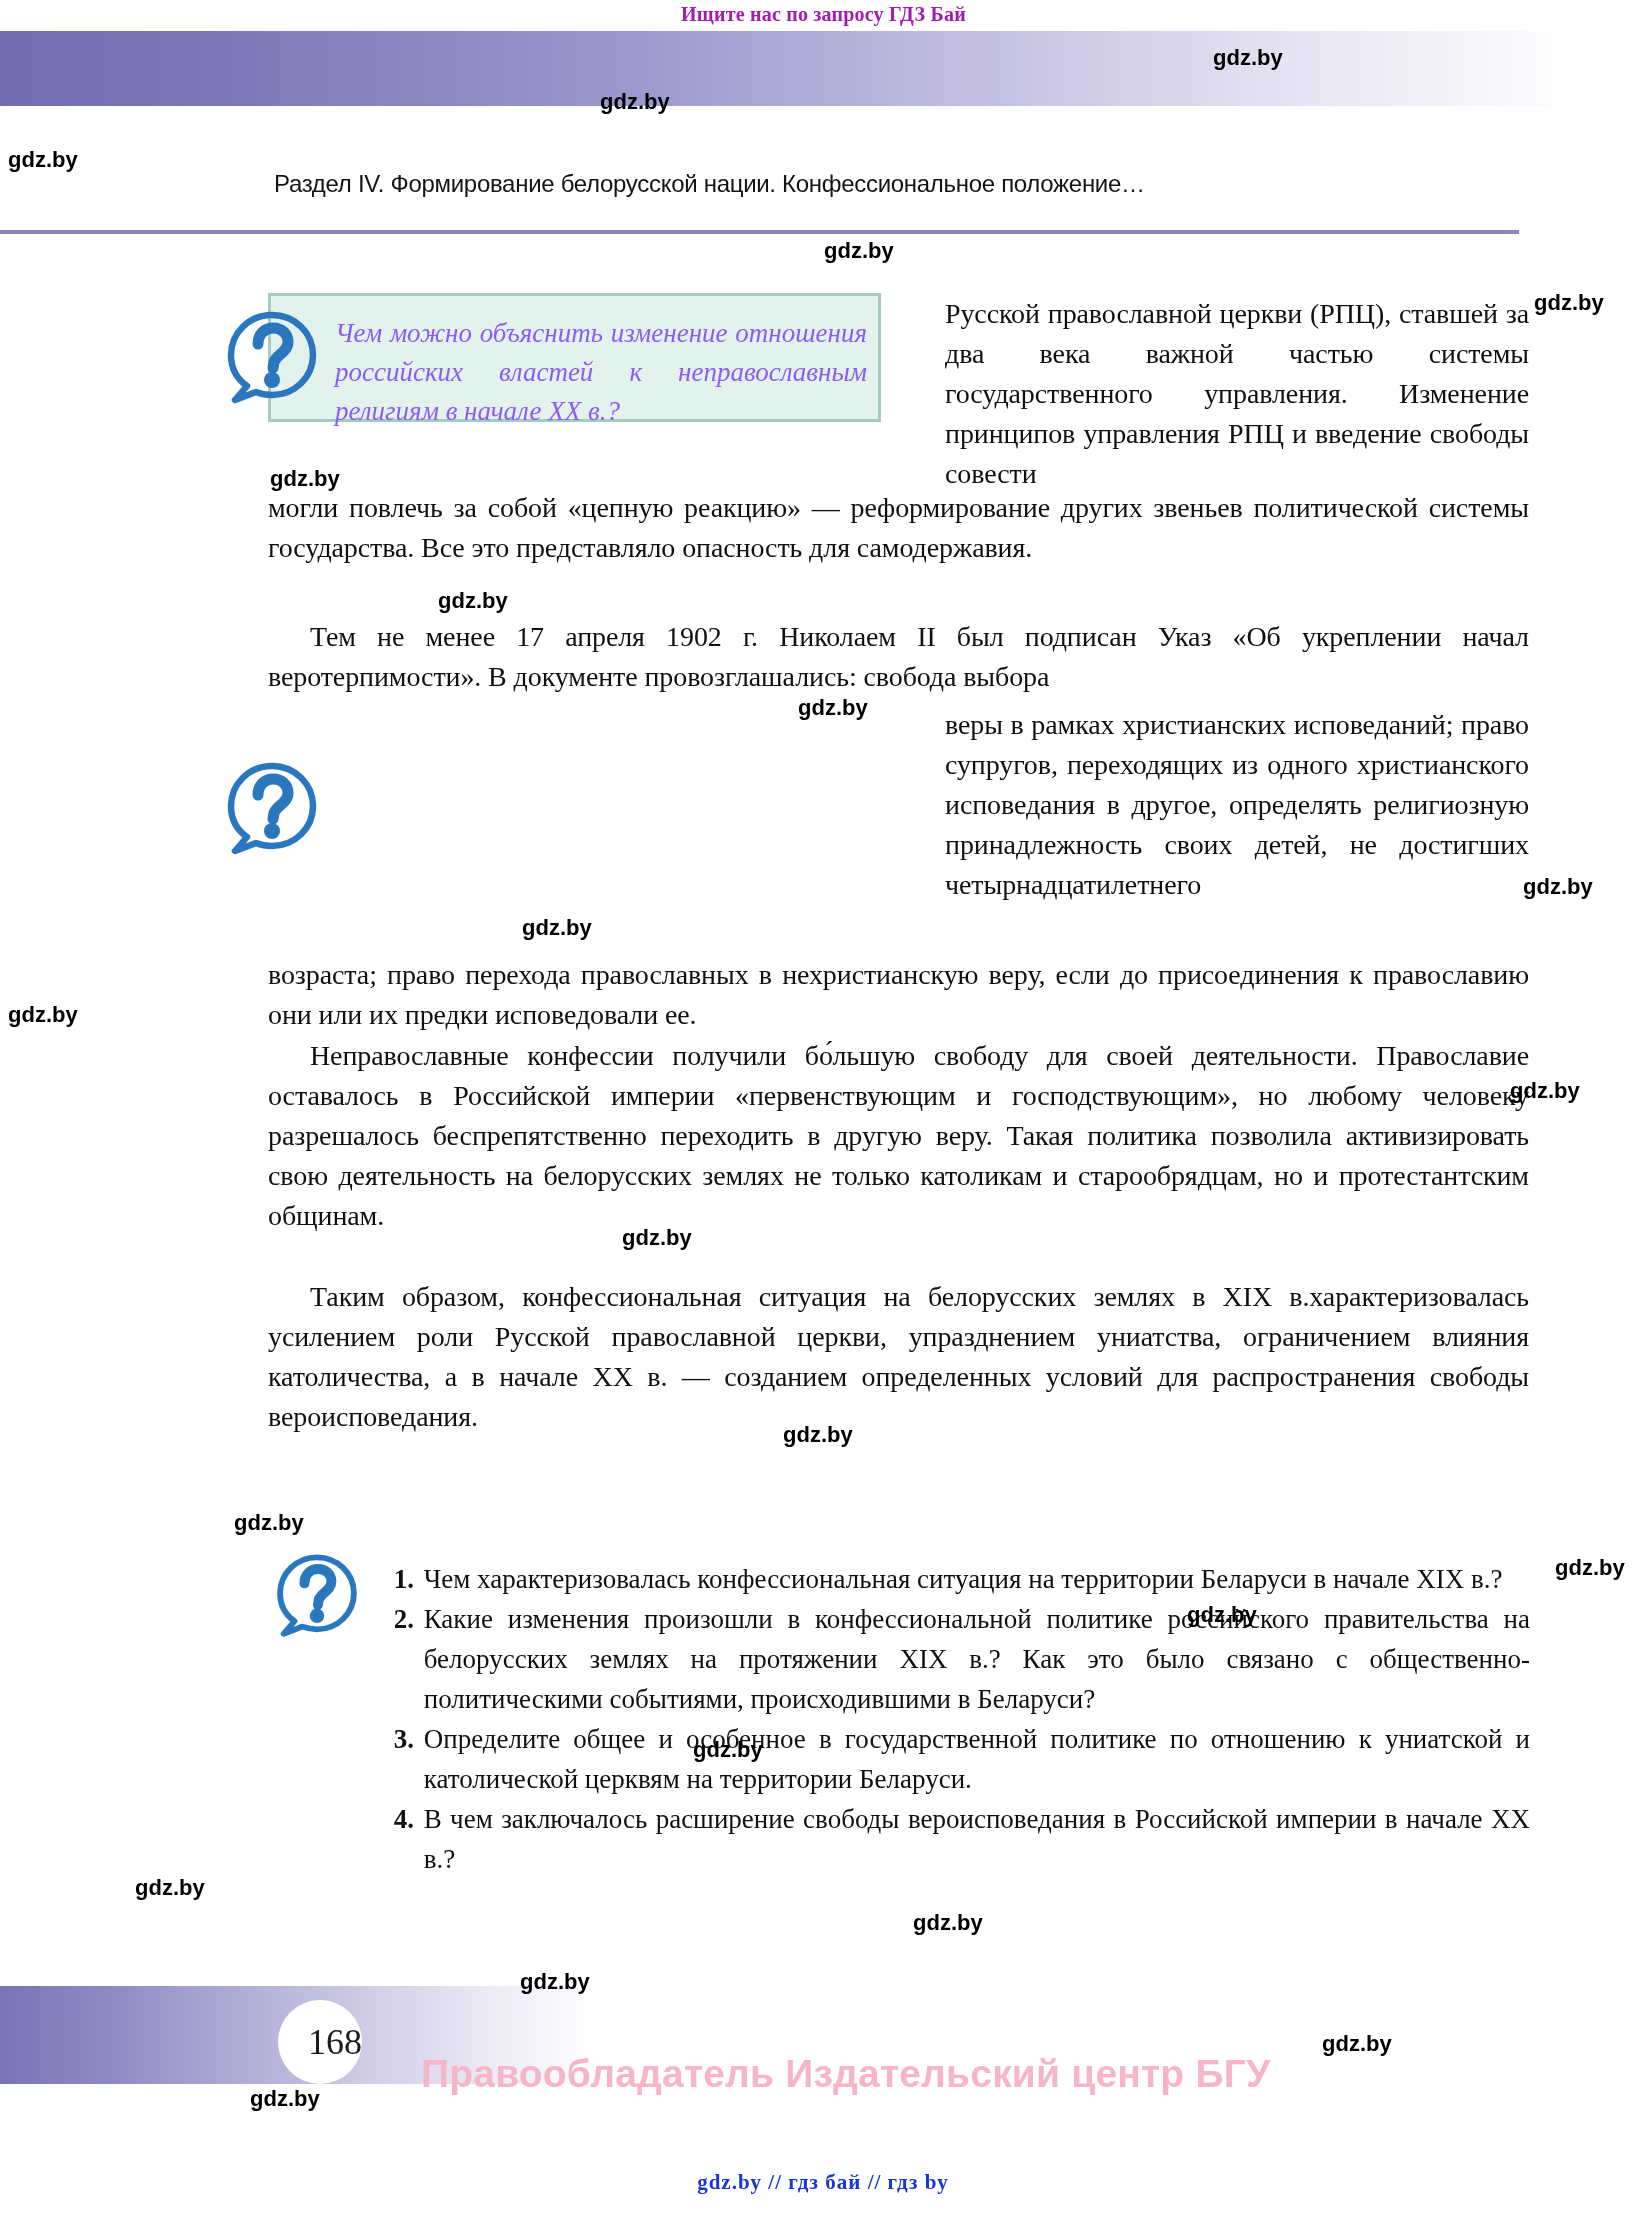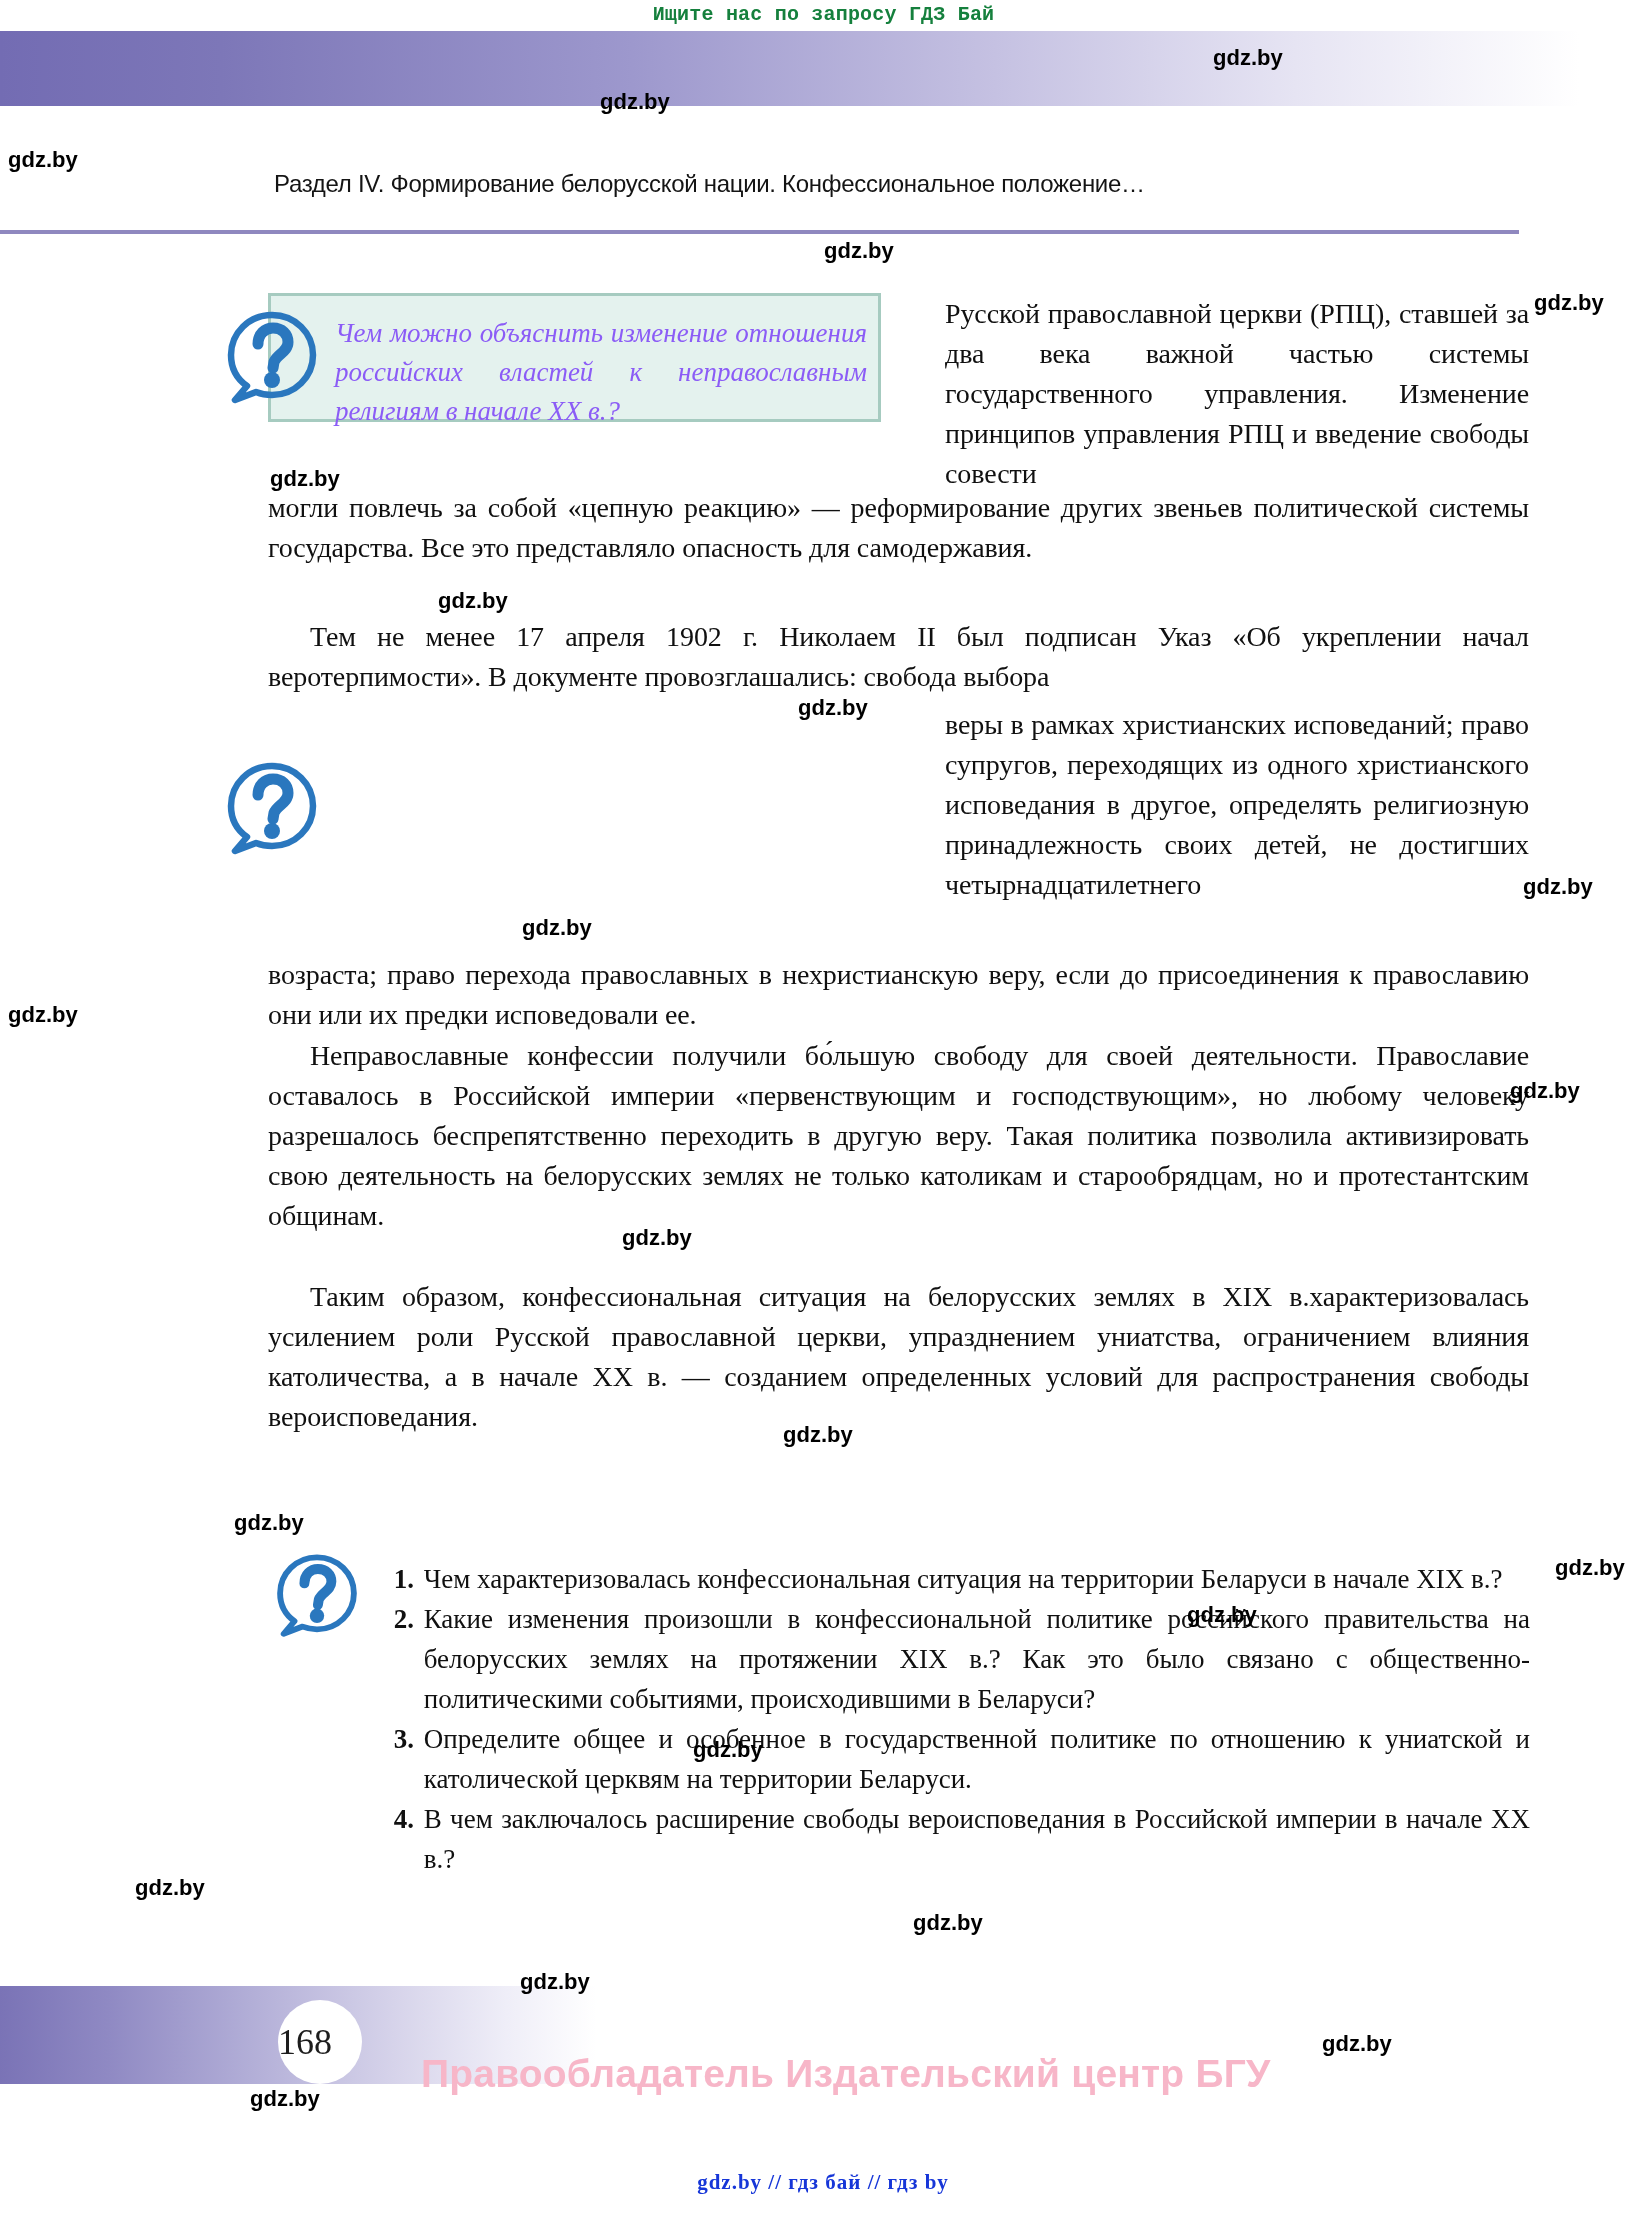--- a/index.html
+++ b/index.html
@@ -18,24 +18,24 @@
     overflow: hidden;
   }
 
   
   .promo-strip {
     position: absolute;
     top: 0; left: 0;
     width: 1647px;
     height: 29px;
     text-align: center;
-    font-family: Liberation Mono, monospace;
+    font-family: Liberation Serif, serif;
     font-size: 20px;
     font-weight: 700;
-    color: #15803d;
+    color: #a21caf;
     line-height: 29px;
     letter-spacing: 0.2px;
   }
 
   
   .band-top {
     position: absolute;
     top: 31px; left: 0;
     width: 1580px;
     height: 75px;
@@ -147,21 +147,21 @@
     left: 278px;
     top: 2000px;
     width: 84px;
     height: 84px;
     border-radius: 50%;
     background: #ffffff;
     color: #1d1d1d;
     font-family: "Liberation Serif", serif;
     font-size: 36px;
     line-height: 84px;
-    text-align: left;
+    text-align: right;
   }
 
   
   .copyright {
     position: absolute;
     left: 413px;
     top: 2052px;
     font-family: "Liberation Sans", sans-serif;
     font-size: 39px;
     font-weight: 700;

